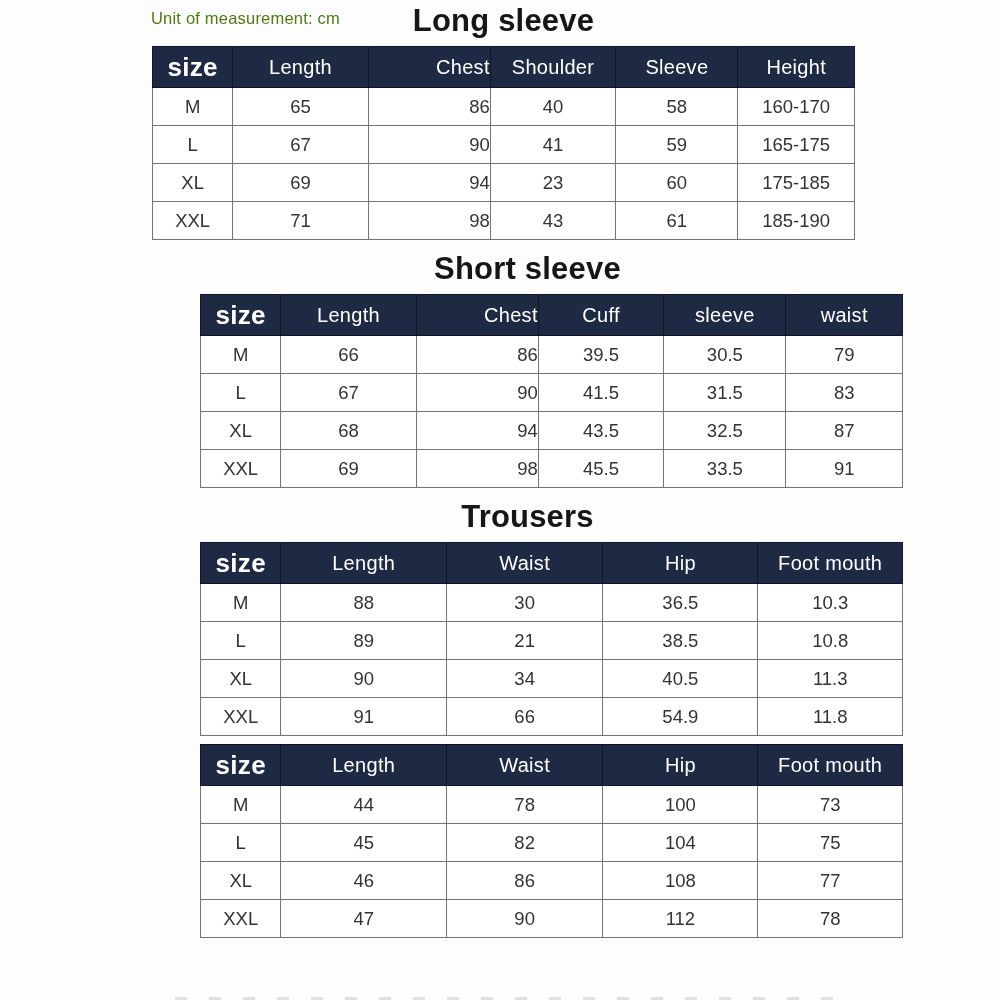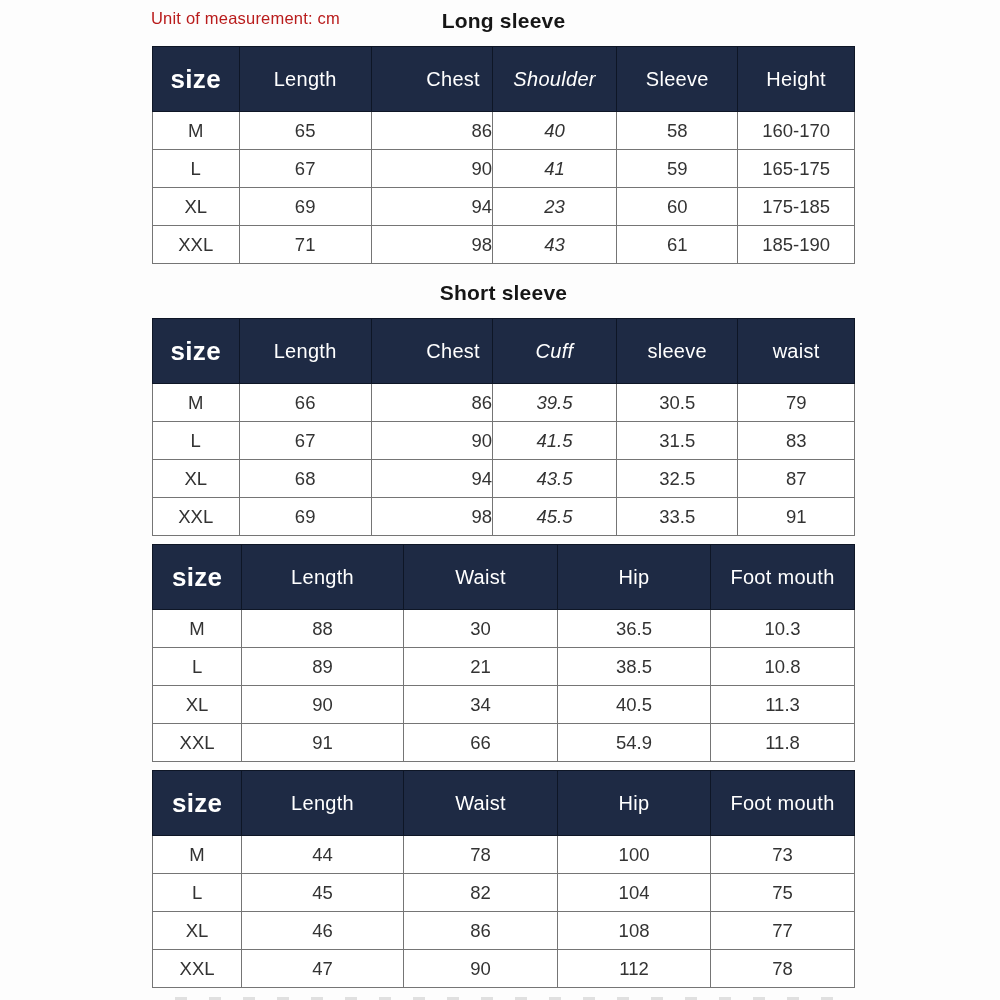--- a/index.html
+++ b/index.html
@@ -7,51 +7,51 @@
     position:relative;
     width:1000px; height:1000px;
     background:#fdfdfd;
     font-family:"Liberation Sans", sans-serif;
     overflow:hidden;
   }
   .unit-label {
     position:absolute;
     left:151px; top:9px;
     font-size:16.5px;
-    color:#b91c1c;
+    color:#4d7c0f;
     letter-spacing:0.2px;
     white-space:nowrap;
   }
   .content {
     position:absolute;
     left:152px; top:0;
     width:703px;
   }
   .chart-section { margin:0; }
-  .chart-section + .chart-section { margin-top:8px; }
+  .chart-section + .chart-section { margin-top:8px;margin-left:48px; }
   .section-title {
     margin:0;
     text-align:center;
-    font-size:21px;
+    font-size:31px;
     font-weight:700;
     color:#161616;
     line-height:42px;
     letter-spacing:0.2px;
   }
   table.size-table {
     width:703px;
     margin-top:4px;
     border-collapse:collapse;
     table-layout:fixed;
   }
   table.size-table th {
     background:#1e2a44;
     color:#ffffff;
     height:40px;
-    padding:12px;
+    padding:0;
     text-align:center;
     vertical-align:middle;
     font-weight:400;
     font-size:20px;
     letter-spacing:0.3px;
     border:1px solid #0e1626;
   }
   table.size-table th:first-child {
     font-size:26px;
     font-weight:700;
@@ -63,21 +63,21 @@
     text-align:center;
     vertical-align:middle;
     font-size:18.5px;
     color:#333333;
     border:1px solid #757575;
   }
   
   .cols-6 th:nth-child(1), .cols-6 td:nth-child(1) { width:11.4%; }
   .cols-6 th:nth-child(2), .cols-6 td:nth-child(2) { width:19.3%; }
   .cols-6 th:nth-child(3), .cols-6 td:nth-child(3) { width:17.4%;text-align:right; }
-  .cols-6 th:nth-child(4), .cols-6 td:nth-child(4) { width:17.9%;font-style:italic; }
+  .cols-6 th:nth-child(4), .cols-6 td:nth-child(4) { width:17.9%; }
   .cols-6 th:nth-child(5), .cols-6 td:nth-child(5) { width:17.4%; }
   .cols-6 th:nth-child(6), .cols-6 td:nth-child(6) { width:16.6%; }
   
   .cols-5 th:nth-child(1), .cols-5 td:nth-child(1) { width:11.4%; }
   .cols-5 th:nth-child(2), .cols-5 td:nth-child(2) { width:23.6%; }
   .cols-5 th:nth-child(3), .cols-5 td:nth-child(3) { width:22.3%; }
   .cols-5 th:nth-child(4), .cols-5 td:nth-child(4) { width:22.1%; }
   .cols-5 th:nth-child(5), .cols-5 td:nth-child(5) { width:20.6%; }
   
   .bottom-remnant {
@@ -191,20 +191,21 @@
               <td>98</td>
               <td>45.5</td>
               <td>33.5</td>
               <td>91</td>
             </tr>
           </tbody>
         </table>
     </section>
 
     <section class="chart-section">
+      <h2 class="section-title">Trousers</h2>
       <table class="size-table cols-5">
           <thead>
             <tr>
               <th>size</th>
               <th>Length</th>
               <th>Waist</th>
               <th>Hip</th>
               <th>Foot mouth</th>
             </tr>
           </thead>

